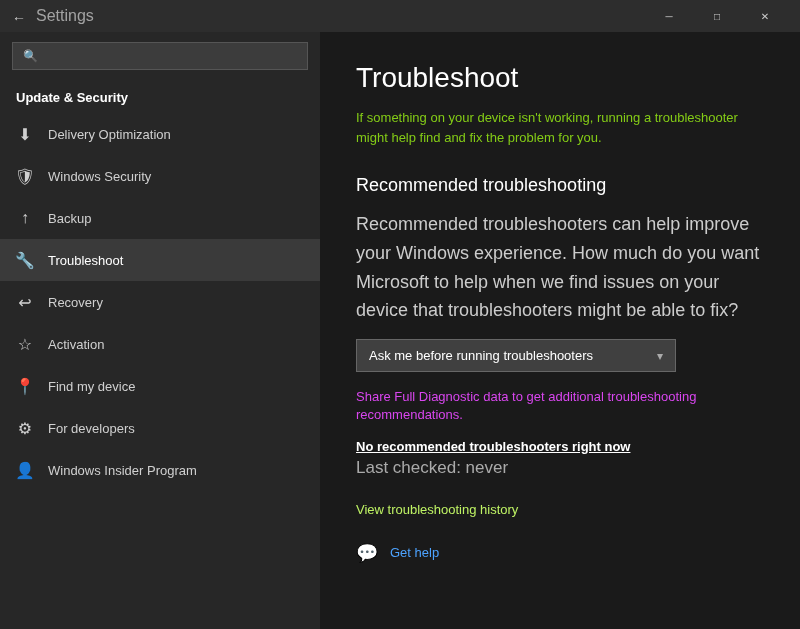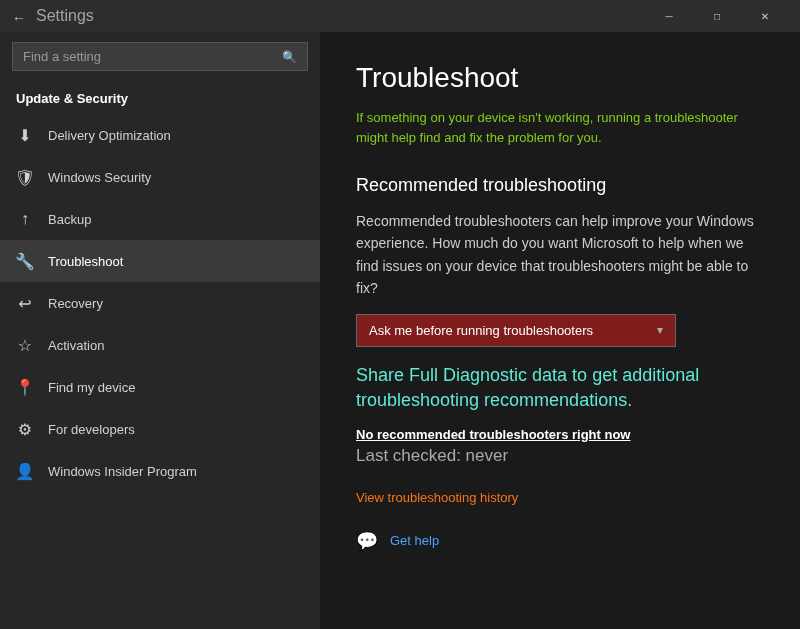--- a/index.html
+++ b/index.html
@@ -144,47 +144,47 @@
     }
 
     .section-title {
       font-size: 18px;
       font-weight: 400;
       color: #ffffff;
       margin-bottom: 14px;
     }
 
     .section-description {
-      font-size: 14px;
+      font-size: 18px;
       color: #cccccc;
       line-height: 1.6;
       margin-bottom: 14px;
       max-width: 440px;
     }
 
     .dropdown-container {
       margin-bottom: 16px;
     }
     .dropdown-select {
-      background: #7f1d1d;
+      background: #404040;
       border: 1px solid #666;
       color: #ffffff;
       font-size: 13px;
       padding: 8px 12px;
       display: flex;
       align-items: center;
       justify-content: space-between;
       width: 320px;
       cursor: pointer;
     }
     .dropdown-arrow { color: #aaa; font-size: 12px; }
 
     .link-orange {
-      color: #5eead4;
-      font-size: 18px;
+      color: #d946ef;
+      font-size: 13px;
       text-decoration: none;
       cursor: pointer;
       display: block;
       margin-bottom: 14px;
       line-height: 1.4;
     }
 
     .status-bold {
       font-size: 13px;
       font-weight: 600;
@@ -193,21 +193,21 @@
       text-decoration: underline;
     }
 
     .status-sub {
       font-size: 17px;
       color: #aaaaaa;
       margin-bottom: 24px;
     }
 
     .link-blue {
-      color: #f97316;
+      color: #bef264;
       font-size: 13px;
       text-decoration: none;
       cursor: pointer;
       display: block;
       margin-bottom: 24px;
     }
 
     .additional-btn {
       display: inline-block;
       border: 2px solid #cc3333;
@@ -246,21 +246,20 @@
     <button class="title-bar-btn">─</button>
     <button class="title-bar-btn">□</button>
     <button class="title-bar-btn close">✕</button>
   </div>
 </div>
 
 <div class="main-layout">
 
   <div class="sidebar">
     <div class="sidebar-search">
-      <input type="text" placeholder="Find a setting" style="">
       <span class="search-icon-svg">🔍</span>
     </div>
     <div class="sidebar-section-title">Update &amp; Security</div>
 
     <div id="sidebar-items">
         <div class="sidebar-item">
           <span class="sidebar-icon">⬇</span>
           <span>Delivery Optimization</span>
         </div>
         <div class="sidebar-item">

